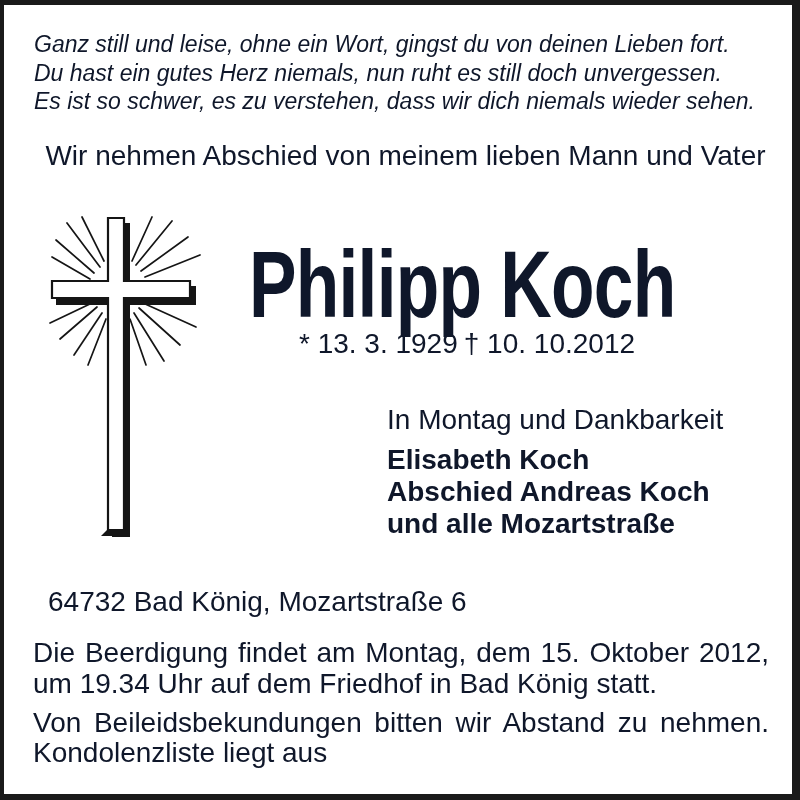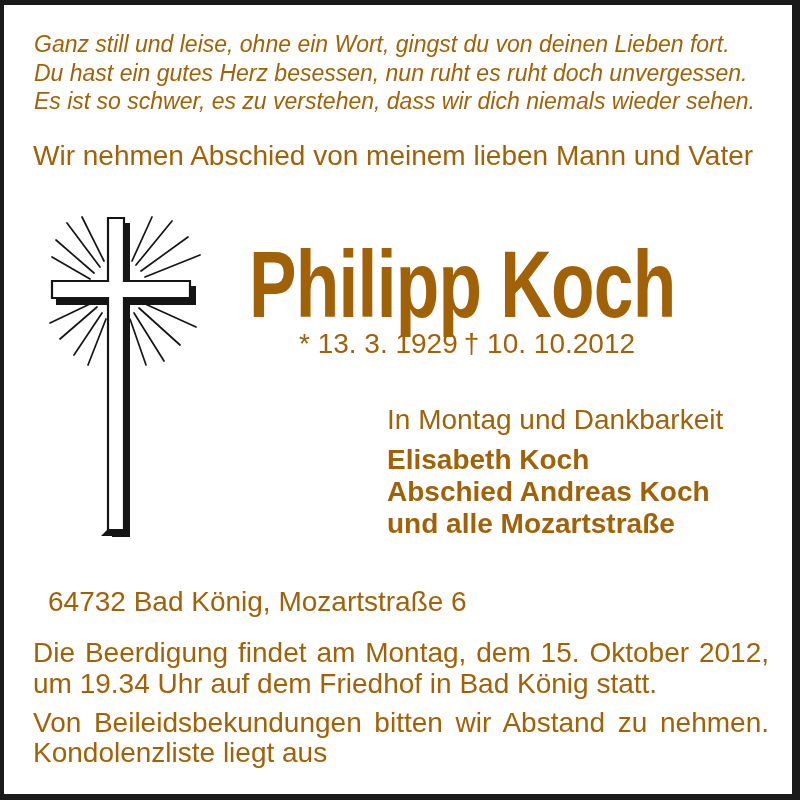--- a/index.html
+++ b/index.html
@@ -7,40 +7,41 @@
     position: relative;
     width: 800px;
     height: 800px;
     box-sizing: border-box;
     background: #ffffff;
     border-style: solid;
     border-color: #1a1a1a;
     border-width: 5px 8px 6px 4px;
     overflow: hidden;
     font-family: "Liberation Sans", sans-serif;
-    color: #a16207;
+    color: #0f172a;
   }
   .sheet { position: absolute; inset: 0; }
 
   .poem {
     position: absolute;
     left: 30px; top: 25px; width: 740px;
     font-style: italic;
     font-size: 23px;
     line-height: 28.5px;
     letter-spacing: 0px;
     white-space: nowrap;
   }
 
   .intro {
     position: absolute;
     left: 29px; top: 134px; width: 745px;
     font-size: 28px;
     line-height: 34px;
     white-space: nowrap;
+    text-align: center;
   }
 
   .cross-wrap {
     position: absolute;
     left: 40px; top: 210px;
     width: 170px; height: 330px;
   }
 
   .deceased-name {
     position: absolute;
@@ -100,21 +101,21 @@
   .para.condolence { top: 703px; line-height: 30px; }
 </style>
 </head>
 <body>
 
 <div class="page">
   <div class="sheet">
 
     <div class="poem">
       <div>Ganz still und leise, ohne ein Wort, gingst du von deinen Lieben fort.</div>
-      <div>Du hast ein gutes Herz besessen, nun ruht es ruht doch unvergessen.</div>
+      <div>Du hast ein gutes Herz niemals, nun ruht es still doch unvergessen.</div>
       <div>Es ist so schwer, es zu verstehen, dass wir dich niemals wieder sehen.</div>
     </div>
 
     <div class="intro">Wir nehmen Abschied von meinem lieben Mann und Vater</div>
 
     <div class="cross-wrap">
       <svg width="170" height="330" viewBox="0 0 170 330">
         <g stroke="#151515" stroke-width="1.7" stroke-linecap="round">
           <line x1="56" y1="52" x2="23" y2="8"></line>
           <line x1="50" y1="58" x2="12" y2="25"></line>

